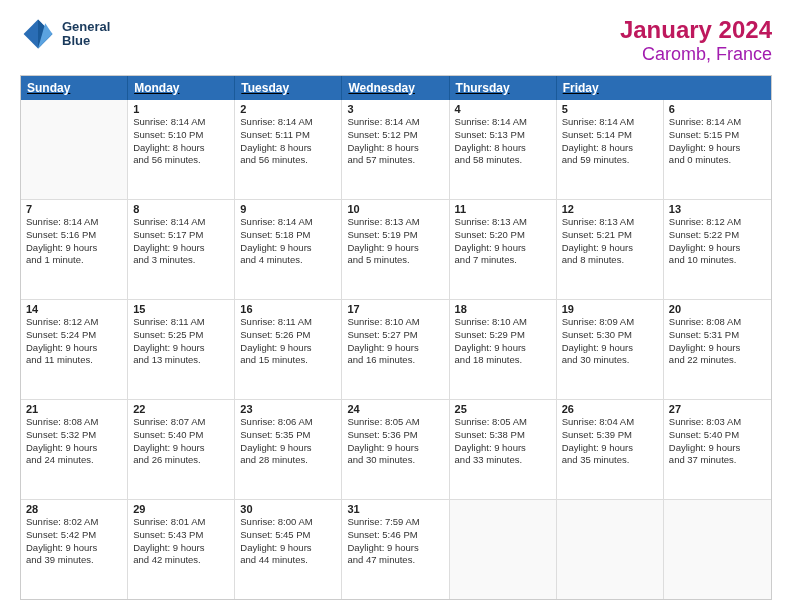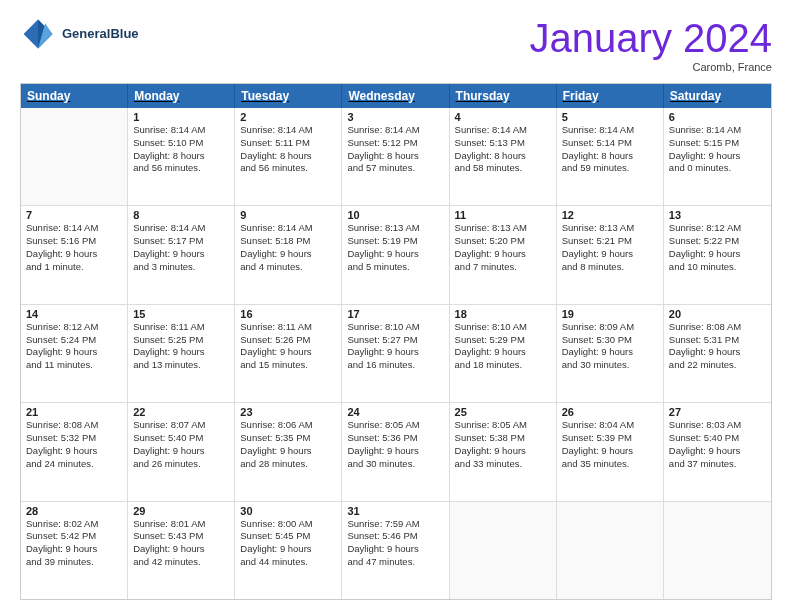--- a/index.html
+++ b/index.html
@@ -23,41 +23,41 @@
       align-items: flex-start;
       margin-bottom: 10px;
     }
     .logo {
       display: flex;
       align-items: center;
       gap: 6px;
     }
     .logo-text {
       display: flex;
-      flex-direction: row;
+      flex-direction: column;
       font-size: 13px;
       font-weight: bold;
       color: #1a3a5c;
       line-height: 1.1;
     }
     .logo-icon {
       width: 36px;
       height: 36px;
     }
     .title-block {
       text-align: right;
     }
     .month-title {
-      font-size: 40px;
-      font-weight: normal;
-      color: #6d28d9;
+      font-size: 24px;
+      font-weight: bold;
+      color: #be185d;
     }
     .location {
-      font-size: 11px;
-      color: #404040;
+      font-size: 18px;
+      color: #a21caf;
     }
     .calendar {
       flex: 1;
       display: flex;
       flex-direction: column;
       border: 1px solid #ccc;
     }
     .cal-header {
       display: grid;
       grid-template-columns: repeat(7, 1fr);
@@ -132,21 +132,20 @@
   </div>
 
   <div class="calendar">
     <div class="cal-header">
     <div class="cal-header-cell">Sunday</div>
         <div class="cal-header-cell">Monday</div>
         <div class="cal-header-cell">Tuesday</div>
         <div class="cal-header-cell">Wednesday</div>
         <div class="cal-header-cell">Thursday</div>
         <div class="cal-header-cell">Friday</div>
-        <div class="cal-header-cell">Saturday</div>
       </div>
     <div class="cal-body">
     <div class="cal-row">
           <div class="cal-cell empty"></div>
           <div class="cal-cell">
             <span class="day-num">1</span>
             <span class="cell-line">Sunrise: 8:14 AM</span>
             <span class="cell-line">Sunset: 5:10 PM</span>
             <span class="cell-line">Daylight: 8 hours</span>
             <span class="cell-line">and 56 minutes.</span>

